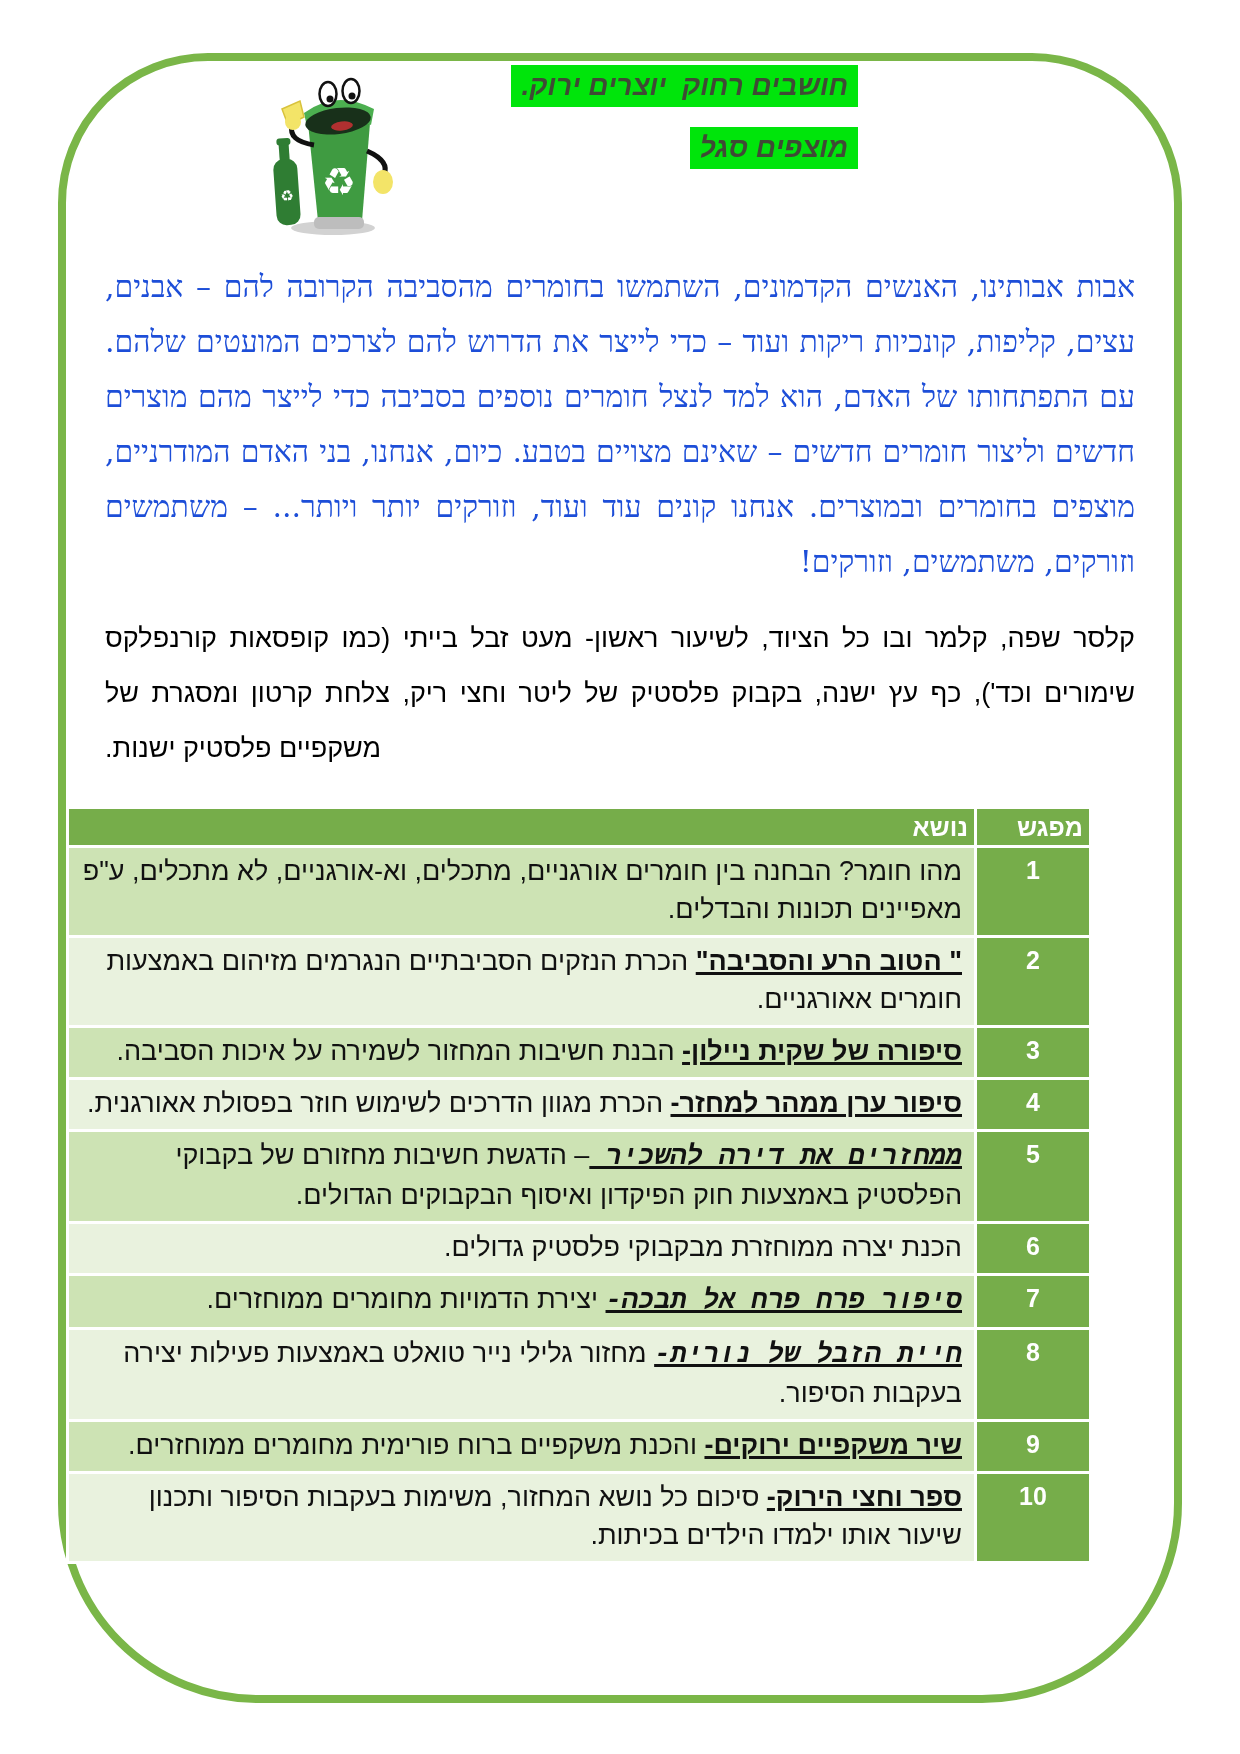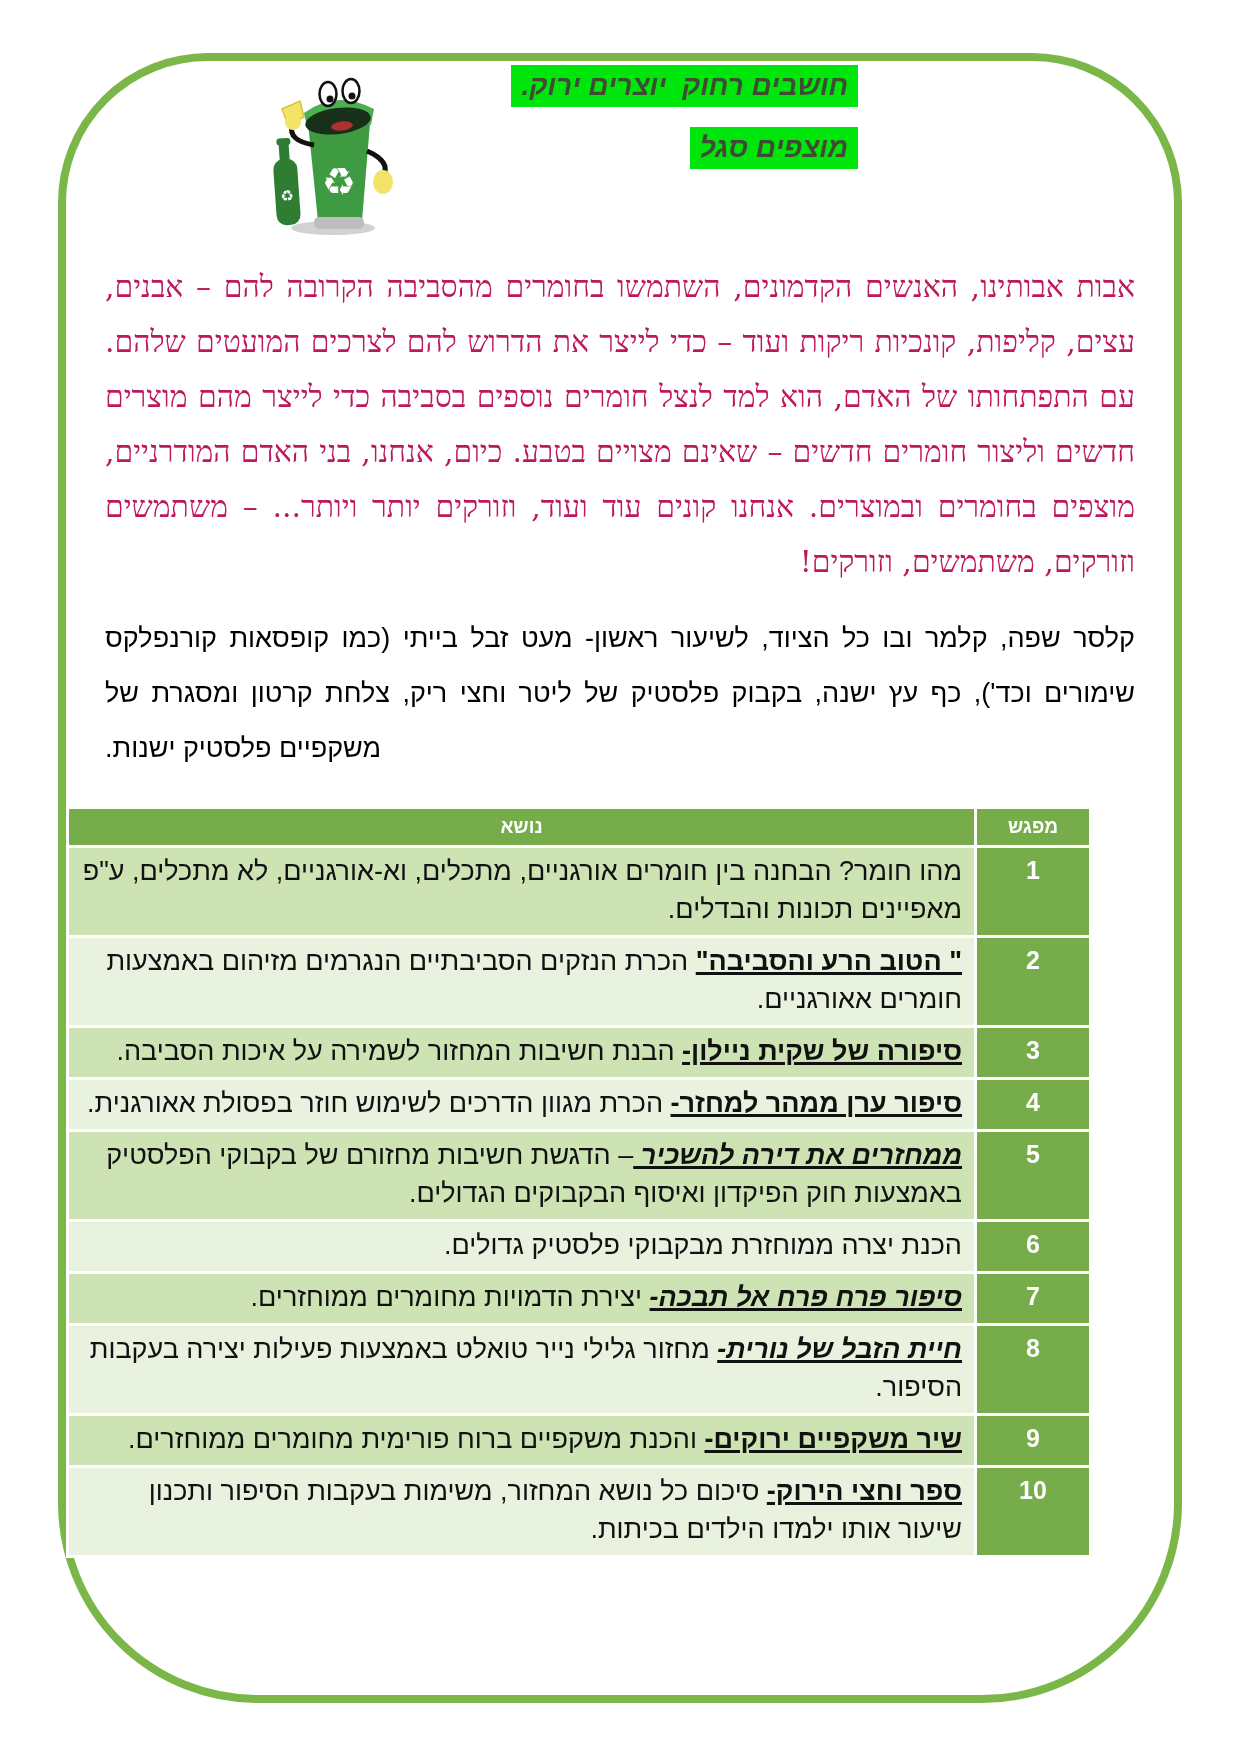--- a/index.html
+++ b/index.html
@@ -18,51 +18,51 @@
     position:absolute;top:4px;right:316px;display:flex;flex-direction:column;
     gap:20px;align-items:flex-start;direction:rtl;
   }
   .hl{
     display:inline-block;background:#00e50b;color:#3f4b35;
     font-weight:bold;font-style:italic;font-size:28px;line-height:34px;
     padding:4px 10px;white-space:pre;
   }
   .p1{
     direction:rtl;text-align:justify;margin:10px 39px 0 39px;
-    color:#be185d;font-family:"DejaVu Serif","Liberation Serif",serif;
+    color:#1d4ed8;font-family:"DejaVu Serif","Liberation Serif",serif;
     font-size:30px;line-height:55px;
   }
   .p2{
     direction:rtl;text-align:justify;text-align-last:left;
     margin:22px 39px 0 39px;color:#000000;
     font-size:27px;line-height:55px;
   }
   table.schedule{
     direction:rtl;border-collapse:collapse;table-layout:fixed;
     width:1026px;margin:30px 12px 0 0;
   }
   .schedule th,.schedule td{border:3px solid #ffffff;vertical-align:top;}
   .schedule th{
-    background:#76ad4a;color:#ffffff;font-weight:bold;font-size:19px;
-    padding:3px 6px;text-align:center;line-height:30px;
+    background:#76ad4a;color:#ffffff;font-weight:bold;font-size:25px;
+    padding:3px 6px;text-align:right;line-height:30px;
   }
   th.col-num{width:100px;}
   td.num-cell{
     background:#76ad4a;color:#ffffff;font-weight:bold;font-size:25px;
     text-align:center;padding-top:5px;line-height:34px;
   }
   td.topic-cell{
     color:#111;font-size:27px;line-height:38px;text-align:right;
     padding:4px 12px 7px 10px;
   }
   tbody tr:nth-child(odd) td.topic-cell{background:#cde3b4;}
   tbody tr:nth-child(even) td.topic-cell{background:#e9f2de;}
   .title{text-decoration:underline;text-decoration-thickness:2.5px;}
   .title.bu{font-weight:bold;}
-  .title.biu{font-weight:bold;font-style:italic;}
+  .title.biu{font-weight:bold;font-style:italic;font-family:Liberation Mono, monospace;}
 </style>
 </head>
 <body>
 
 <div class="frame">
 
   <div class="header-area">
     <svg class="mascot" viewBox="0 0 170 165" aria-hidden="true">
 
       <ellipse cx="103" cy="155" rx="42" ry="7" fill="#d2d2d2"></ellipse>

